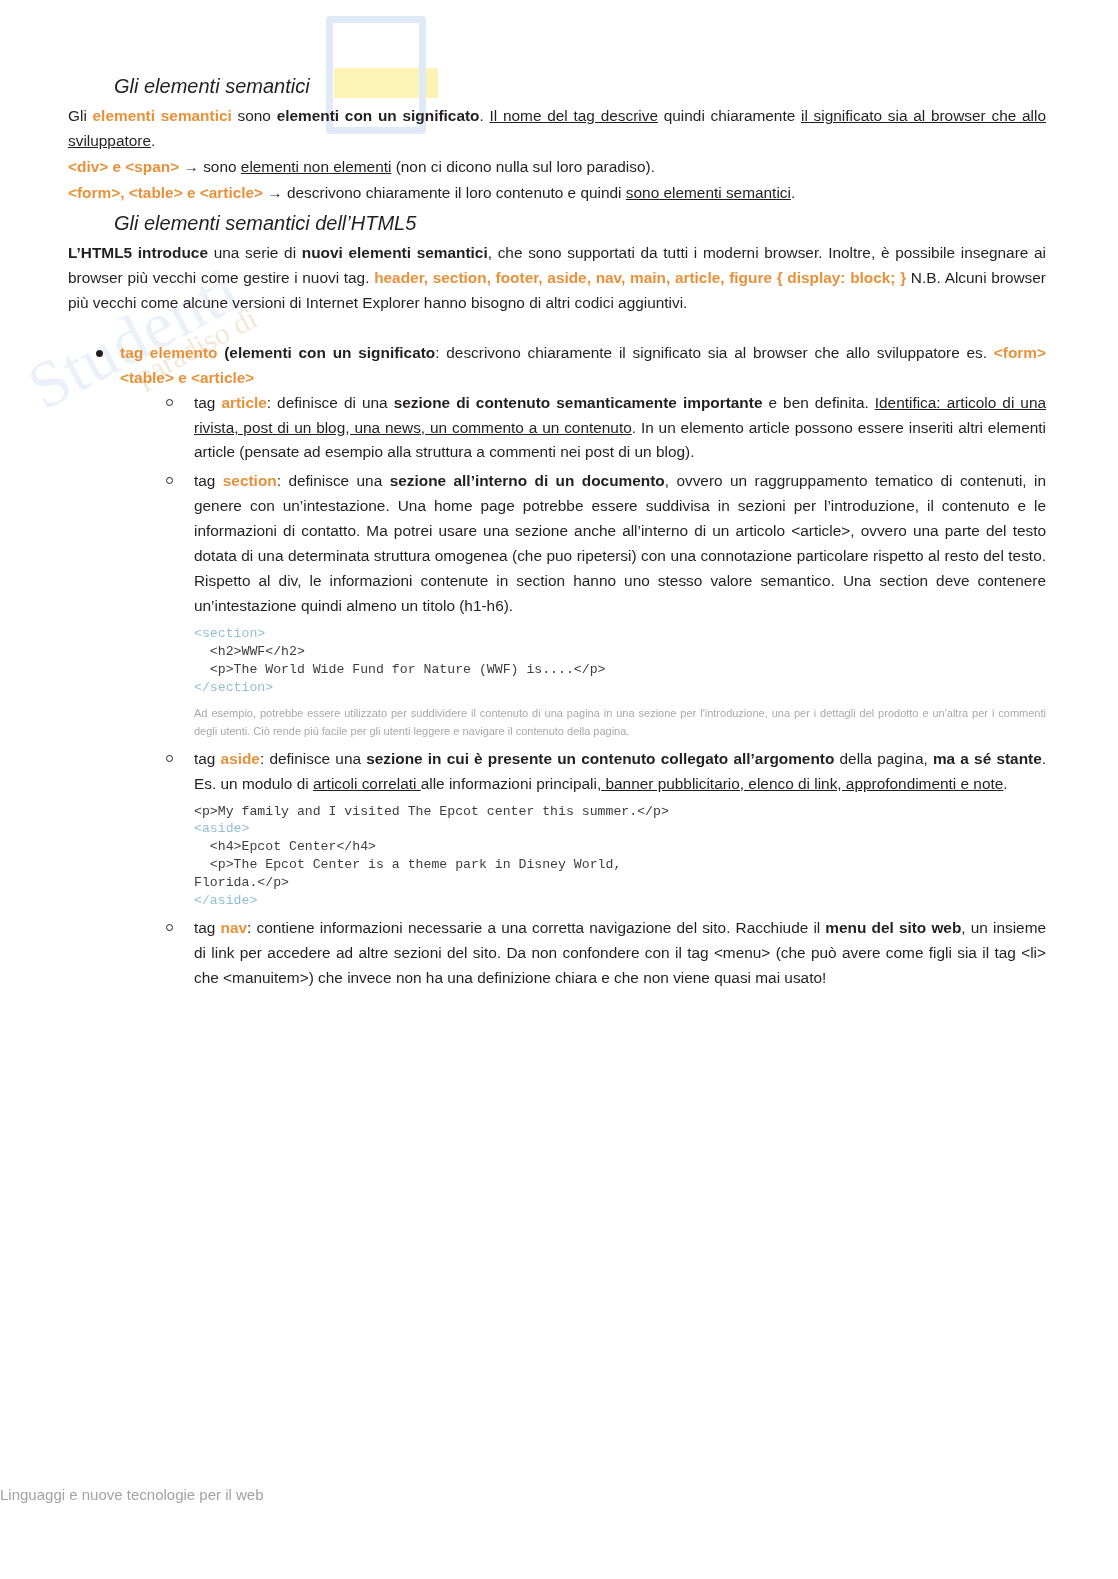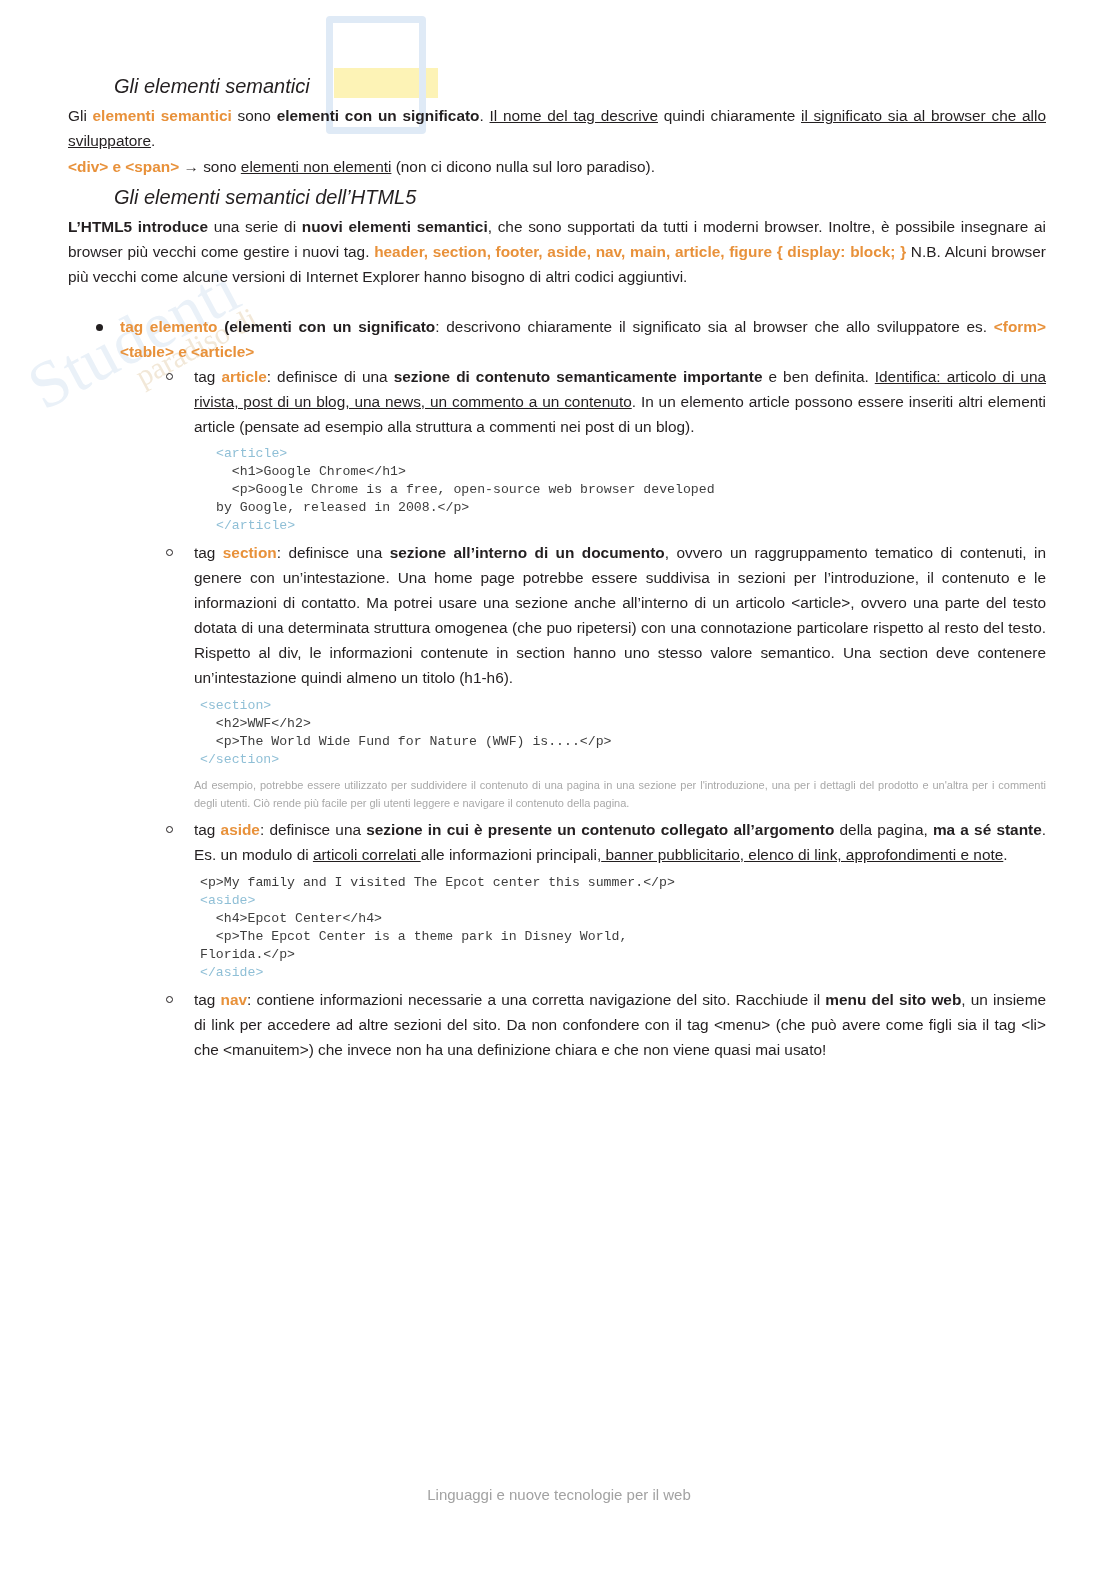--- a/index.html
+++ b/index.html
@@ -143,36 +143,35 @@
   .code {
     font-family: "Liberation Mono", monospace;
     font-size: 13.2px;
     line-height: 1.36;
     color: #3d3d3d;
     white-space: pre;
     margin: 6px 0 6px 0;
   }
   .code .tag { color: #8fbfd6; }
   .code.indent-a { margin-left: 22px; }
-  .code.indent-c { margin-left: 6px; }
+  .code.indent-c { margin-left: 0; }
 
   .note-grey {
     color: #a9a9a9;
     font-size: 11px;
     line-height: 1.62;
     text-align: justify;
     margin: 8px 0 6px 0;
   }
 
   .footer {
     position: absolute;
     left: 0;
     right: 0;
     bottom: 76px;
-    text-align: center;
     color: #a2a2a2;
     font-size: 15px;
   }
   .spacer-18 { height: 18px; }
   .spacer-6 { height: 6px; }
 </style>
 </head>
 <body>
 
 <div class="page">
@@ -185,44 +184,40 @@
   <div class="watermark wm-text2">paradiso di</div>
 
   <div class="content">
 
     <div class="heading-italic">Gli elementi semantici</div>
 
     <p><span>Gli </span><span class="org">elementi semantici</span><span> sono </span><span class="b">elementi con un significato</span><span>. </span><span class="u">Il nome del tag descrive</span><span> quindi chiaramente </span><span class="u">il significato sia al browser che allo sviluppatore</span><span>.</span></p>
 
     <p><span class="org">&lt;div&gt; e &lt;span&gt;</span><span> → sono </span><span class="u">elementi non elementi</span><span> (non ci dicono nulla sul loro paradiso).</span></p>
 
+    <p><span class="org">&lt;form&gt;, &lt;table&gt; e &lt;article&gt;</span><span> → descrivono chiaramente il loro contenuto e quindi </span><span class="u">sono elementi semantici</span><span>.</span></p>
 
     <div class="heading-italic">Gli elementi semantici dell’HTML5</div>
 
     <p><span class="b">L’HTML5 introduce</span><span> una serie di </span><span class="b">nuovi elementi semantici</span><span>, che sono supportati da tutti i moderni browser. Inoltre, è possibile insegnare ai browser più vecchi come gestire i nuovi tag. </span><span class="org">header, section, footer, aside, nav, main, article, figure { display: block; }</span><span> N.B. Alcuni browser più vecchi come alcune versioni di Internet Explorer hanno bisogno di altri codici aggiuntivi.</span></p>
 
     <div class="spacer-18"></div>
 
 
     <div class="spacer-6"></div>
 
     <ul class="lvl1">
       <li>
         <span class="org">tag elemento</span><span class="b"> (</span><span class="b">elementi con un significato</span><span>: descrivono chiaramente il significato sia al browser che allo sviluppatore es. </span><span class="org">&lt;form&gt; &lt;table&gt; e &lt;article&gt;</span>
 
         <ul class="lvl2" style="padding-left:40px;">
 
           <li>
             <span>tag </span><span class="org">article</span><span>: definisce di una </span><span class="b">sezione di contenuto semanticamente importante</span><span> e ben definita. </span><span class="u">Identifica: articolo di una rivista, post di un blog, una news, un commento a un contenuto</span><span>. In un elemento article possono essere inseriti altri elementi article (pensate ad esempio alla struttura a commenti nei post di un blog).</span>
 
-            <div class="code indent-a"><span class="tag">&lt;article&gt;</span>
-<span>  &lt;h1&gt;Google Chrome&lt;/h1&gt;
-  &lt;p&gt;Google Chrome is a free, open-source web browser developed
-by Google, released in 2008.&lt;/p&gt;</span>
-<span class="tag">&lt;/article&gt;</span></div>
           </li>
 
           <li>
             <span>tag </span><span class="org">section</span><span>: definisce una </span><span class="b">sezione all’interno di un documento</span><span>, ovvero un raggruppamento tematico di contenuti, in genere con un’intestazione. Una home page potrebbe essere suddivisa in sezioni per l’introduzione, il contenuto e le informazioni di contatto. Ma potrei usare una sezione anche all’interno di un articolo &lt;article&gt;, ovvero una parte del testo dotata di una determinata struttura omogenea (che puo ripetersi) con una connotazione particolare rispetto al resto del testo. Rispetto al div, le informazioni contenute in section hanno uno stesso valore semantico. Una section deve contenere un’intestazione quindi almeno un titolo (h1-h6).</span>
 
             <div class="code indent-c"><span class="tag">&lt;section&gt;</span>
 <span>  &lt;h2&gt;WWF&lt;/h2&gt;
   &lt;p&gt;The World Wide Fund for Nature (WWF) is....&lt;/p&gt;</span>
 <span class="tag">&lt;/section&gt;</span></div>
 

